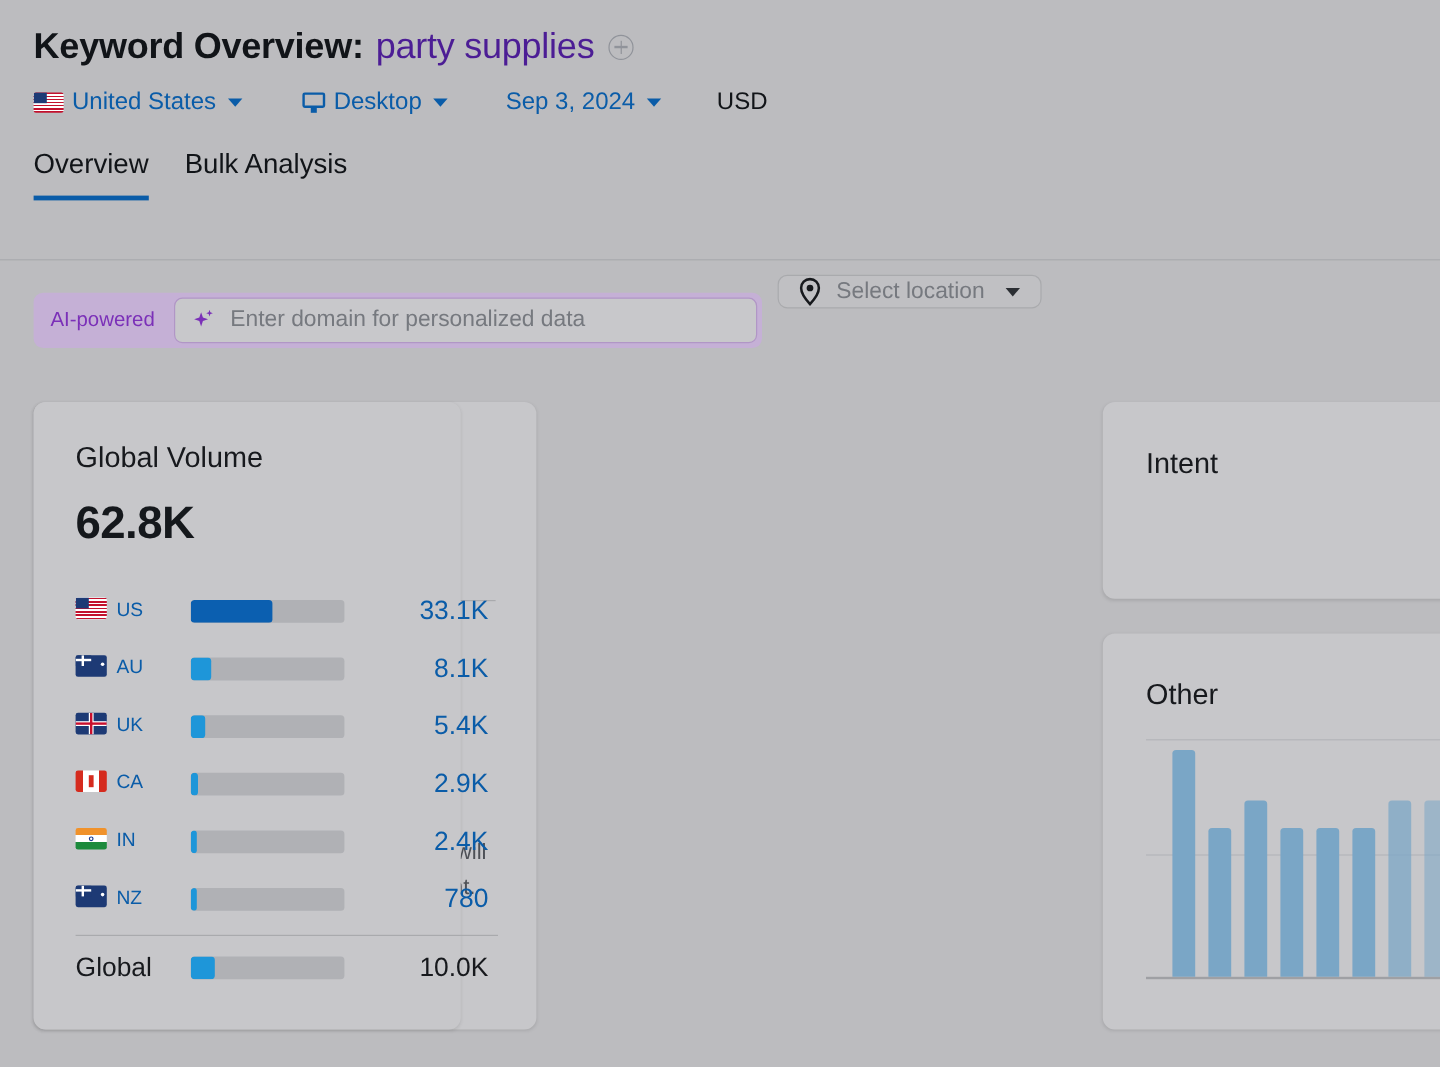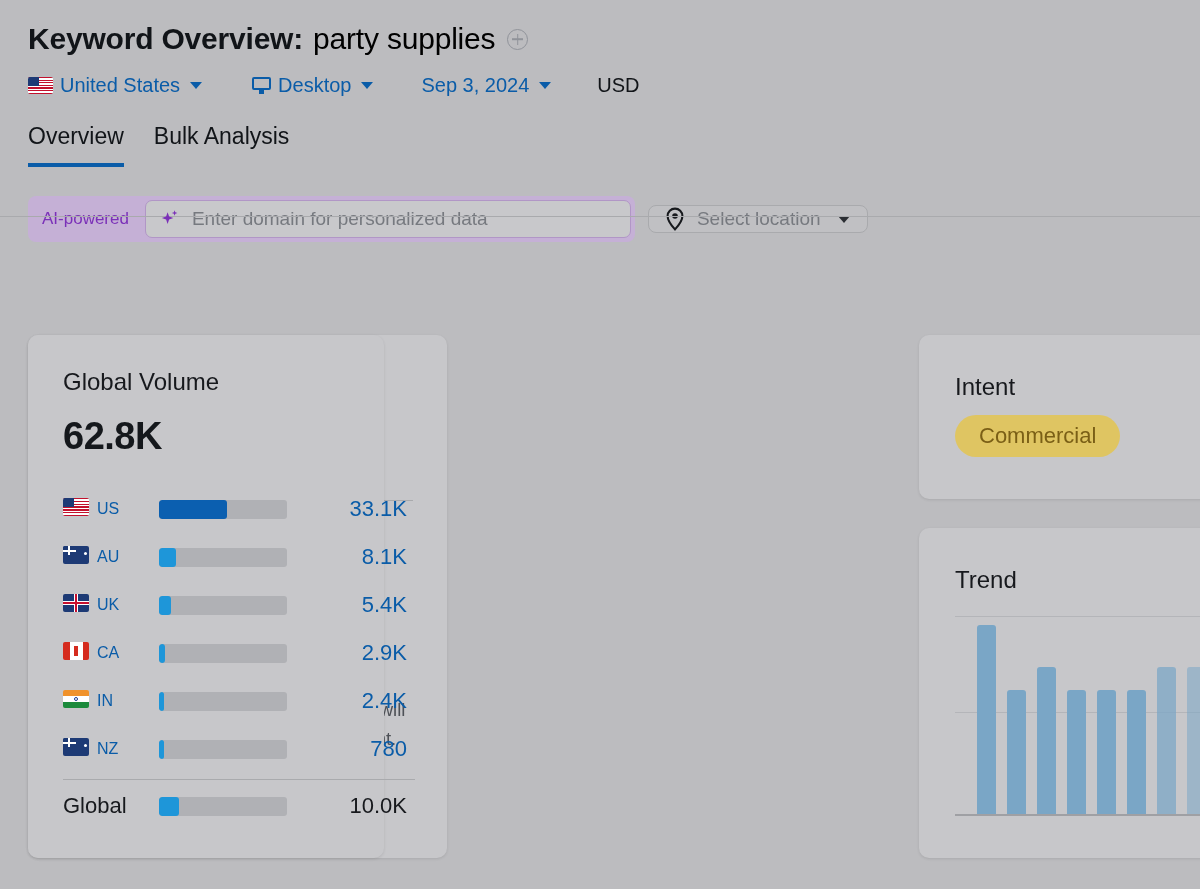--- a/index.html
+++ b/index.html
@@ -11,21 +11,21 @@
   }
   .page { position: relative; width: 1200px; height: 889px; }
 
   
   .header { padding: 22px 0 0 28px; }
   .title-row { display: flex; align-items: center; gap: 10px; }
   .title-main {
     font-size: 30px; font-weight: 700; color: #111418; letter-spacing: -0.2px;
   }
   .title-kw {
-    font-size: 30px; font-weight: 400; color: #000000; letter-spacing: -0.2px;
+    font-size: 30px; font-weight: 400; color: #4c1d95; letter-spacing: -0.2px;
   }
   .plus-icon {
     width: 21px; height: 21px; border-radius: 50%;
     border: 1.6px solid #90939a; position: relative; display: inline-block;
     margin-left: 2px;
   }
   .plus-icon::before, .plus-icon::after {
     content: ""; position: absolute; background: #90939a;
   }
   .plus-icon::before { left: 4px; right: 4px; top: 50%; height: 1.6px; transform: translateY(-50%); }
@@ -88,21 +88,21 @@
     position: absolute; left: 0; right: 0; top: 216px; height: 1px;
     background: #a9aaad;
   }
 
   
   .search-row {
     display: flex; align-items: center; margin: 32px 0 0 28px; gap: 13px;
   }
   .ai-wrap {
     display: flex; align-items: center; height: 46px;
-    background: #c5b0d6; border-radius: 8px; padding-left: 14px; padding-right: 4px;
+    background: #c5b0d6; border-radius: 8px; padding-left: 14px; padding-right: 4px; margin-top: 48px;
   }
   .ai-badge {
     font-size: 17px; color: #7b30b8; font-weight: 400; padding-right: 16px;
     white-space: nowrap;
   }
   .domain-input {
     display: flex; align-items: center; gap: 12px;
     height: 38px; width: 486px; background: #c8c8cb;
     border: 1px solid #b196c6; border-radius: 7px; padding: 0 14px;
   }
@@ -374,25 +374,24 @@
             <span class="gv-track">
               <span class="gv-fill" style="width:16%;"></span>
             </span>
             <span class="gv-val">10.0K</span>
           </div>
         </div>
     </div>
 
     <div class="card" id="card-intent">
       <div class="intent-label">Intent</div>
-      <div class="intent-pill">Commercial</div>
     </div>
 
     <div class="card" id="card-trend">
-      <div class="trend-label">Trend</div>
+      <div class="trend-label">Other</div>
       <div class="trend-chart">
         <div class="grid-line" style="top:0;"></div>
         <div class="grid-line" style="top:96px;"></div>
         <div class="axis-line"></div>
         <div class="bars" id="trend-bars">
             <span class="bar" style="height:188.6px;background:#7aa6c6;opacity:1;"></span>
             <span class="bar" style="height:124.5px;background:#7aa6c6;opacity:1;"></span>
             <span class="bar" style="height:147.1px;background:#7aa6c6;opacity:1;"></span>
             <span class="bar" style="height:124.5px;background:#7aa6c6;opacity:1;"></span>
             <span class="bar" style="height:124.5px;background:#7aa6c6;opacity:1;"></span>

